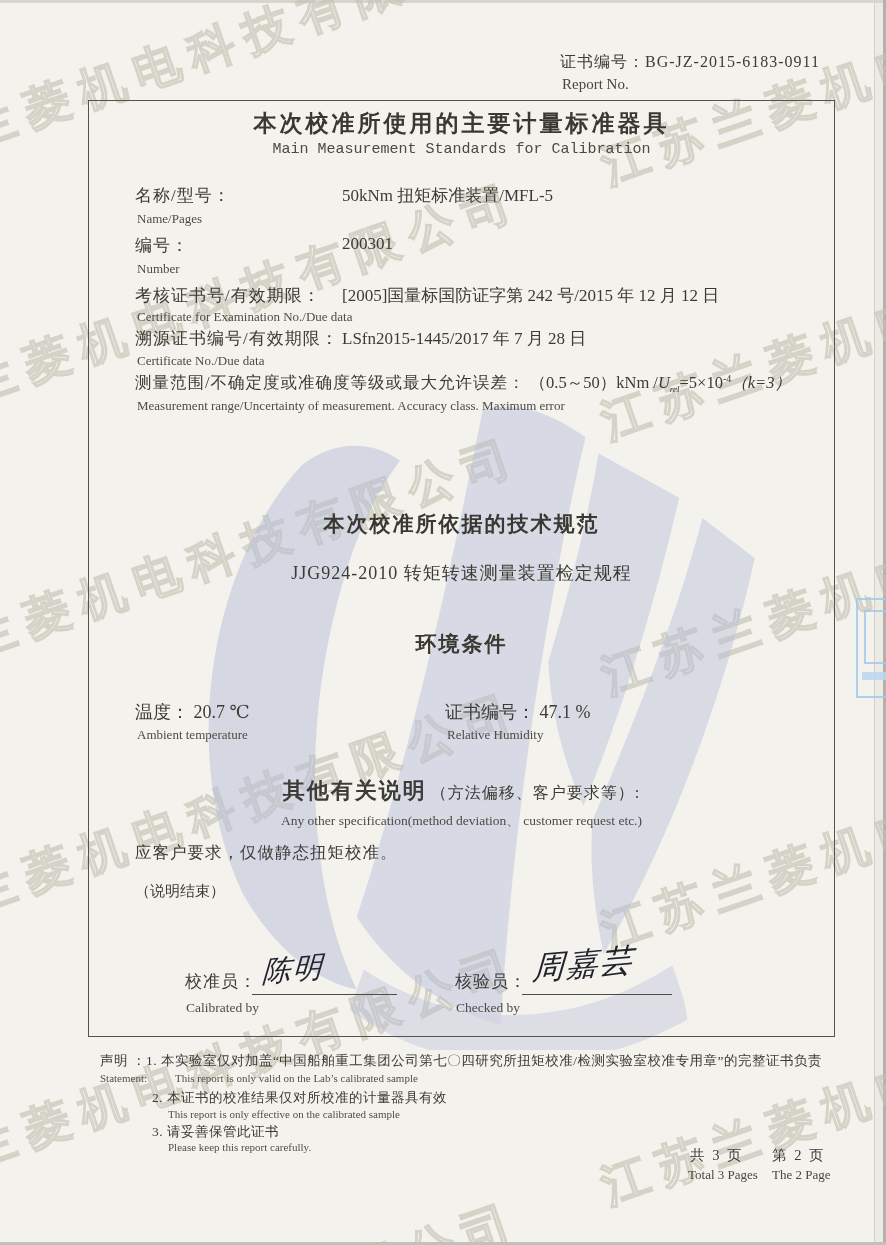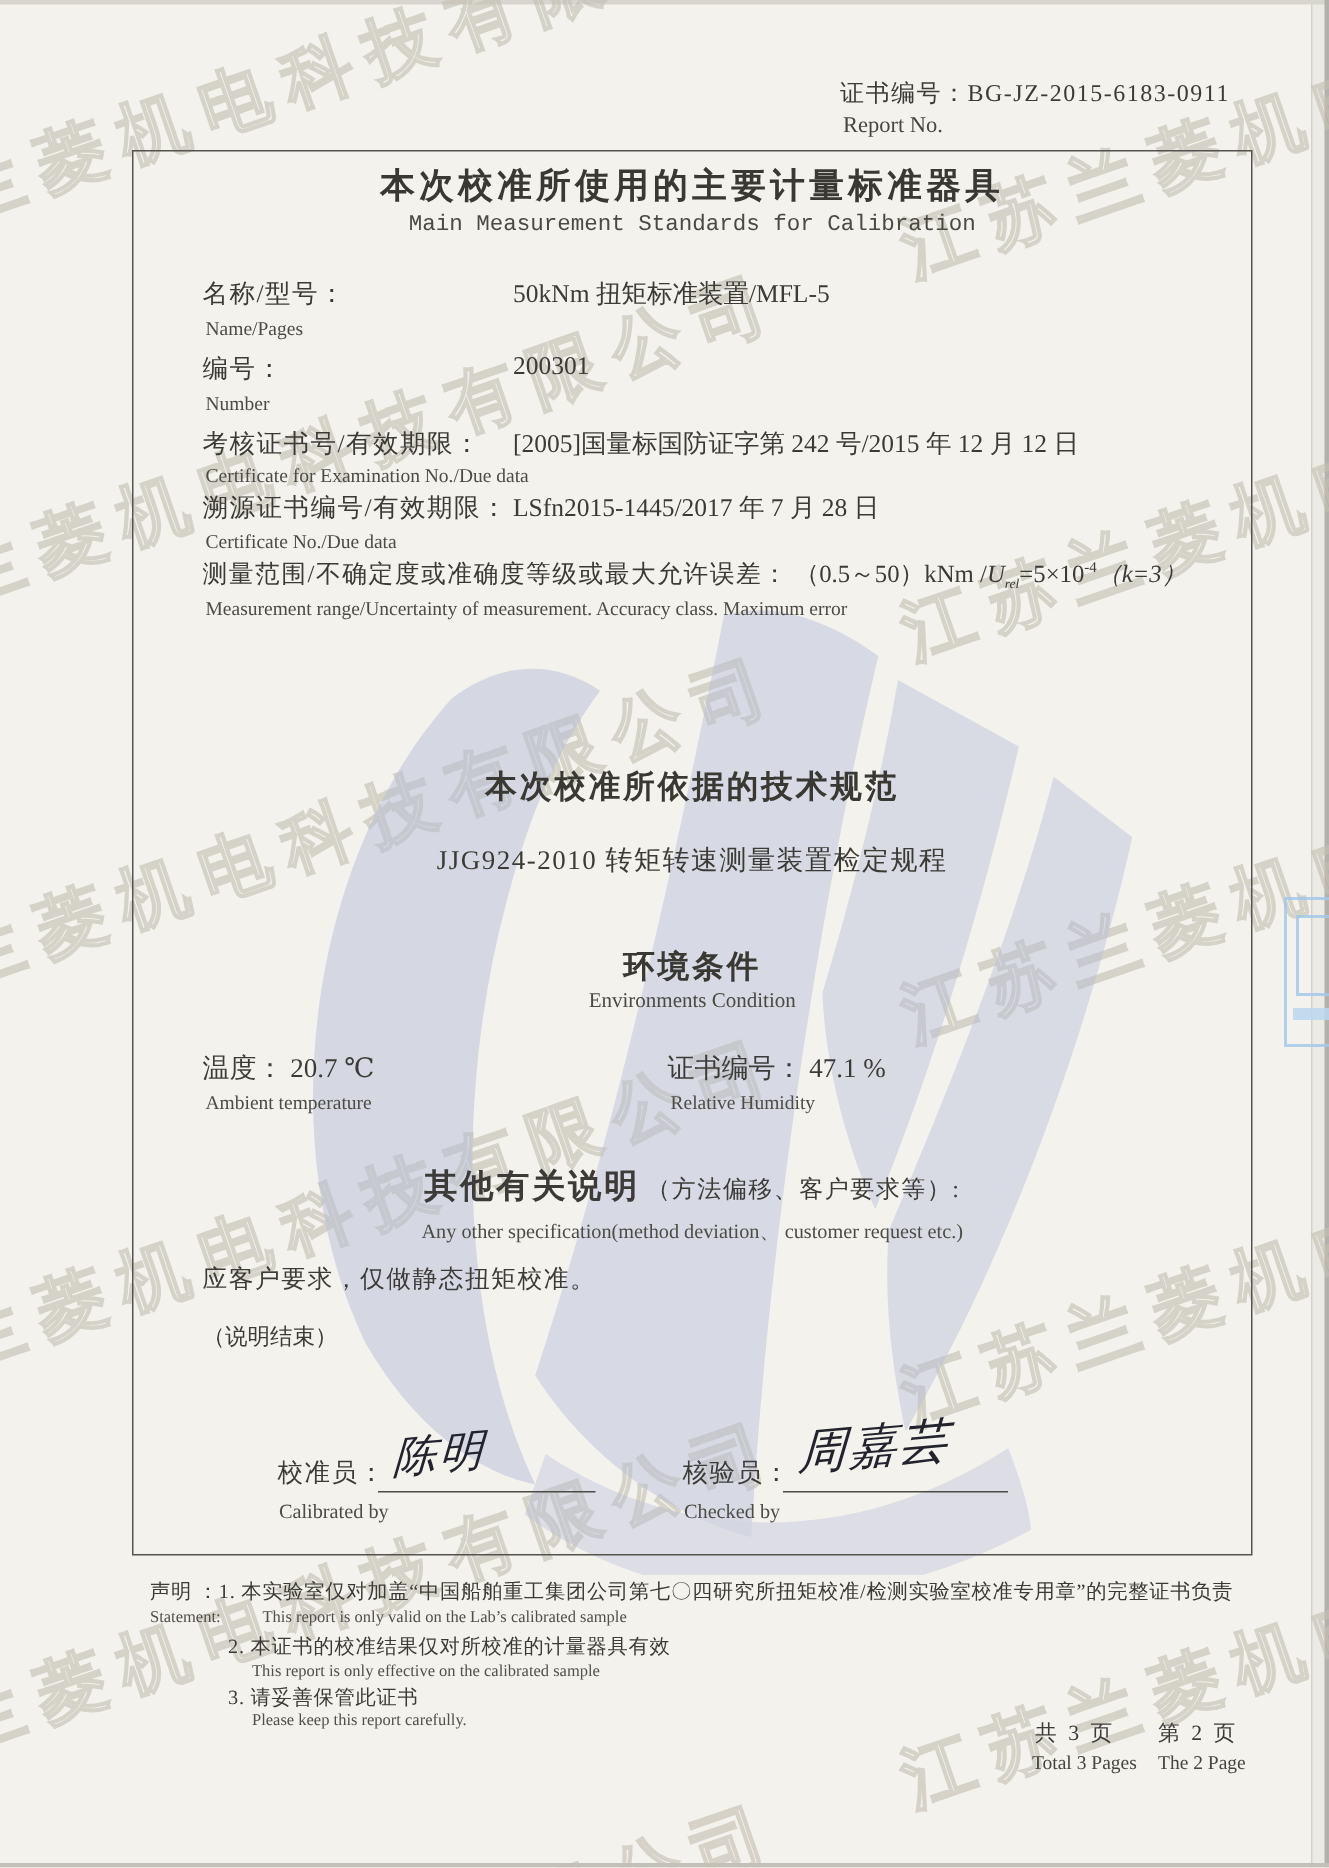--- a/index.html
+++ b/index.html
@@ -117,21 +117,20 @@
     <div class="abs" style="left:135px;top:372px;width:700px;white-space:nowrap;">
       <span class="lbl" style="font-size:16.5px;">测量范围/不确定度或准确度等级或最大允许误差：</span>
       <span class="val" style="font-size:16.5px;"><span>（0.5～50）kNm /</span><span class="ital">U</span><sub class="u ital">rel</sub><span>=5×10</span><sup class="u">-4</sup><span class="ital">（k=3）</span></span>
     </div>
     <div class="abs en" style="left:137px;top:398px;">Measurement range/Uncertainty of measurement. Accuracy class. Maximum error</div>
 
     <div class="abs center sec-title" style="top:510px;">本次校准所依据的技术规范</div>
     <div class="abs center sec-doc" style="top:561px;">JJG924-2010 转矩转速测量装置检定规程</div>
 
     <div class="abs center sec-title" style="top:630px;">环境条件</div>
-    <div class="abs center sec-en" style="top:660px;">Environments Condition</div>
 
     <div class="abs" style="left:135px;top:700px;font-size:18px;">
       <span>温度：</span>
       <span>20.7 ℃</span>
     </div>
     <div class="abs en" style="left:137px;top:727px;">Ambient temperature</div>
 
     <div class="abs" style="left:445px;top:700px;font-size:18px;">
       <span>证书编号：</span>
       <span>47.1 %</span>

